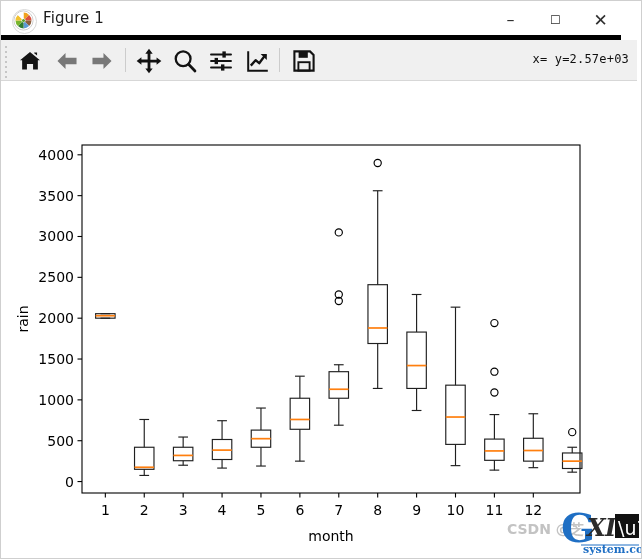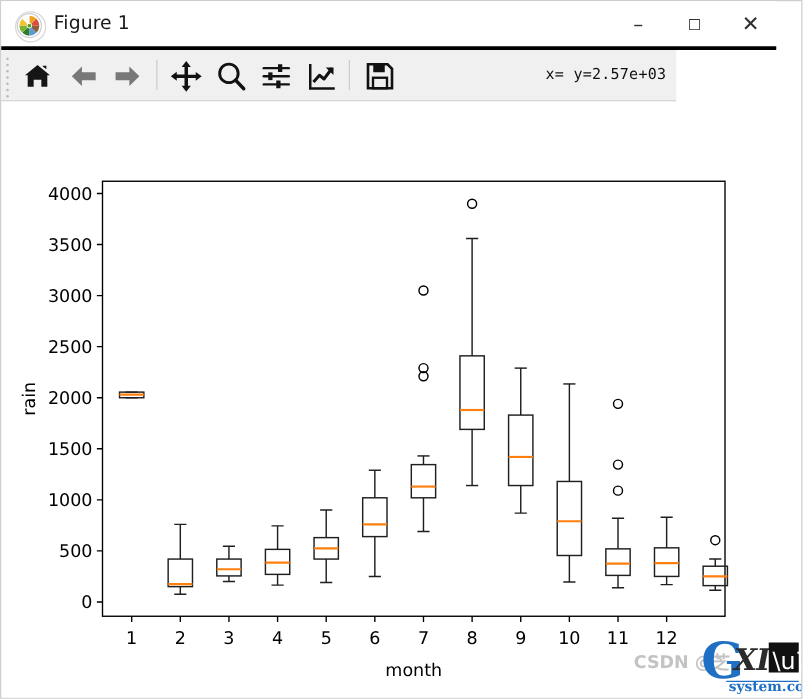--- a/index.html
+++ b/index.html
@@ -3,34 +3,34 @@
 <meta charset="utf-8">
 <style>
   html,body{margin:0;padding:0;background:#ffffff;}
   body{width:642px;height:559px;font-family:"DejaVu Sans",sans-serif;overflow:hidden;}
 
   #win{position:absolute;left:0;top:0;width:642px;height:559px;
        background:#ffffff;border:1px solid #cfcfcf;box-sizing:border-box;}
 
   
   #titlebar{position:absolute;left:0;top:0;width:620px;height:39px;background:#ffffff;
-            border-bottom:3px solid #000000;box-sizing:border-box;}
+            border-bottom:5px solid #000000;box-sizing:border-box;}
   #applogo{position:absolute;left:11px;top:8px;width:23px;height:23px;border-radius:50%;
            background:#ffffff;border:1px solid #d8d8d8;overflow:hidden;}
   #applogo svg{position:absolute;left:0;top:0;}
   #wintitle{position:absolute;left:42px;top:8px;font-size:15px;color:#1a1a1a;
             font-family:"DejaVu Sans",sans-serif;letter-spacing:.1px;}
   .wbtn{position:absolute;top:0;width:45px;height:38px;cursor:default;}
   .wbtn span{position:absolute;left:0;top:0;width:45px;height:38px;line-height:38px;
              text-align:center;font-size:15px;color:#303030;font-family:"DejaVu Sans",sans-serif;}
   #w-min{left:487px;} #w-max{left:532px;} #w-close{left:577px;}
   #w-min span{font-size:16px;} #w-max span{font-size:12px;} #w-close span{font-size:17px;}
 
   
-  #toolbar{position:absolute;left:0;top:39px;width:540px;height:41px;background:#f0f0f0;
+  #toolbar{position:absolute;left:0;top:39px;width:636px;height:41px;background:#f0f0f0;
            border-bottom:1px solid #d7d7d7;box-sizing:border-box;}
   #grip{position:absolute;left:3px;top:6px;width:4px;height:29px;}
   #grip i{display:block;width:2px;height:2px;background:#b9b9b9;margin:0 0 3px 1px;border-radius:50%;}
   .tbtn{position:absolute;top:4px;width:34px;height:33px;cursor:default;}
   .tbtn svg{position:absolute;left:50%;top:50%;transform:translate(-50%,-50%);}
   .tsep{position:absolute;top:8px;width:1px;height:24px;background:#cccccc;}
   #t-home{left:12px;} #t-back{left:49px;} #t-fwd{left:84px;}
   #sep1{left:124px;}
   #t-pan{left:131px;} #t-zoom{left:167px;} #t-config{left:203px;} #t-edit{left:240px;}
   #sep2{left:278px;}

